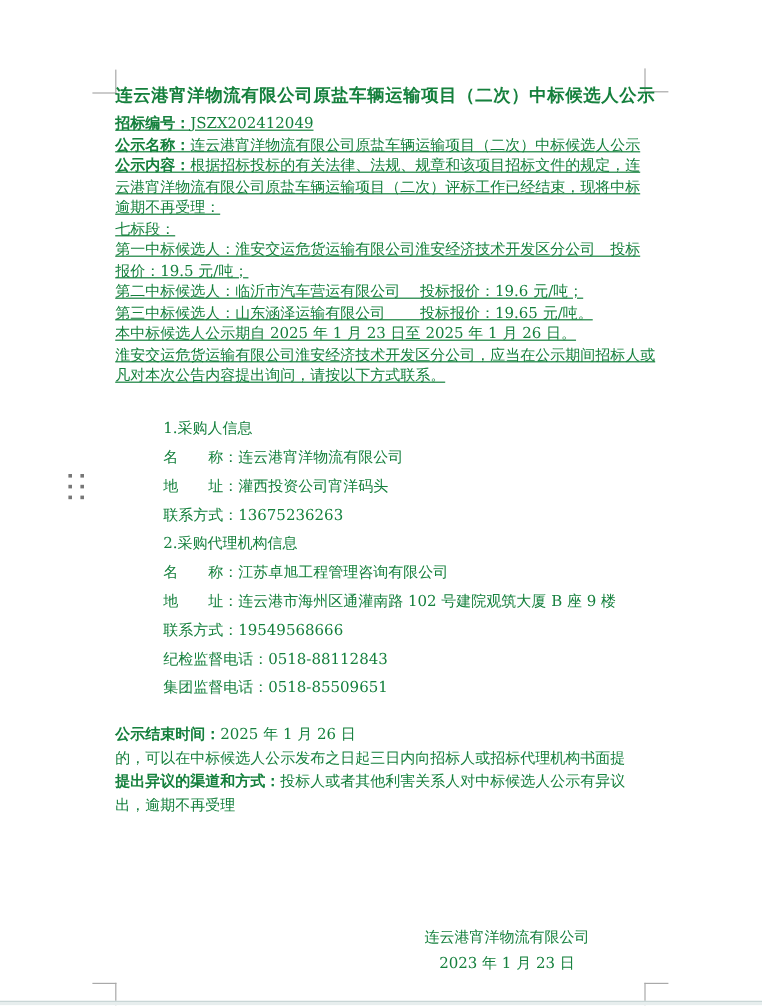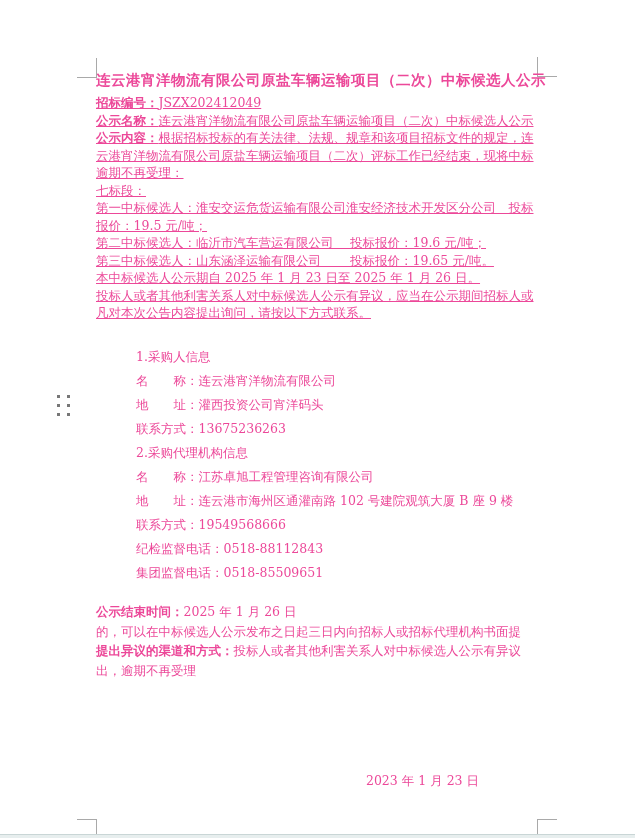--- a/index.html
+++ b/index.html
@@ -1,18 +1,18 @@
 <!DOCTYPE html>
 <html><head>
 <meta charset="utf-8">
 <style>
   html,body{margin:0;padding:0;background:#fff;}
   .page{
     position:relative;width:635px;height:838px;background:#ffffff;
-    font-family:"DejaVu Serif","Liberation Serif",serif;color:#ec4899;
+    font-family:"DejaVu Serif","Liberation Serif",serif;color:#15803d;
     overflow:hidden;
   }
   .title{
     position:absolute;left:96px;top:70px;width:441px;text-align:center;
     font-weight:bold;font-size:14.5px;line-height:20px;letter-spacing:0.5px;
     white-space:nowrap;
   }
   .body-block{position:absolute;left:96px;top:94px;width:450px;font-size:12.5px;line-height:17.5px;text-decoration:underline;}
   .contact-block{position:absolute;left:124px;top:345px;width:430px;font-size:12.5px;line-height:24px;margin-left:12px;}
   .closing-block{position:absolute;left:96px;top:602px;width:450px;font-size:12.5px;line-height:19.5px;}
@@ -57,21 +57,21 @@
     <div class="ln"><b>公示名称：</b><span>连云港宵洋物流有限公司原盐车辆运输项目（二次）中标候选人公示</span></div>
     <div class="ln"><b>公示内容：</b><span>根据招标投标的有关法律、法规、规章和该项目招标文件的规定，连</span></div>
     <div class="ln"><span>云港宵洋物流有限公司原盐车辆运输项目（二次）评标工作已经结束，现将中标</span></div>
     <div class="ln"><span>逾期不再受理：</span></div>
     <div class="ln"><span>七标段：</span></div>
     <div class="ln"><span>第一中标候选人：淮安交运危货运输有限公司淮安经济技术开发区分公司　投标</span></div>
     <div class="ln"><span>报价：19.5 元/吨；</span></div>
     <div class="ln"><span>第二中标候选人：临沂市汽车营运有限公司　 投标报价：19.6 元/吨；</span></div>
     <div class="ln"><span>第三中标候选人：山东涵泽运输有限公司　　 投标报价：19.65 元/吨。</span></div>
     <div class="ln"><span>本中标候选人公示期自 2025 年 1 月 23 日至 2025 年 1 月 26 日。</span></div>
-    <div class="ln"><span>投标人或者其他利害关系人对中标候选人公示有异议，应当在公示期间招标人或</span></div>
+    <div class="ln"><span>淮安交运危货运输有限公司淮安经济技术开发区分公司，应当在公示期间招标人或</span></div>
     <div class="ln"><span>凡对本次公告内容提出询问，请按以下方式联系。</span></div>
   </div>
 
   <div class="contact-block">
     <div class="ln"><span>1.采购人信息</span></div>
     <div class="ln"><span>名　　称：连云港宵洋物流有限公司</span></div>
     <div class="ln"><span>地　　址：灌西投资公司宵洋码头</span></div>
     <div class="ln"><span>联系方式：13675236263</span></div>
     <div class="ln"><span>2.采购代理机构信息</span></div>
     <div class="ln"><span>名　　称：江苏卓旭工程管理咨询有限公司</span></div>
@@ -82,18 +82,19 @@
   </div>
 
   <div class="closing-block">
     <div class="ln"><b>公示结束时间：</b><span>2025 年 1 月 26 日</span></div>
     <div class="ln"><span>的，可以在中标候选人公示发布之日起三日内向招标人或招标代理机构书面提</span></div>
     <div class="ln"><b>提出异议的渠道和方式：</b><span>投标人或者其他利害关系人对中标候选人公示有异议</span></div>
     <div class="ln"><span>出，逾期不再受理</span></div>
   </div>
 
   <div class="footer-block">
+    <div class="ln">连云港宵洋物流有限公司</div>
     <div class="ln">2023 年 1 月 23 日</div>
   </div>
 
   <div class="bottom-edge"></div>
 
 </div>
 
 </body></html>

